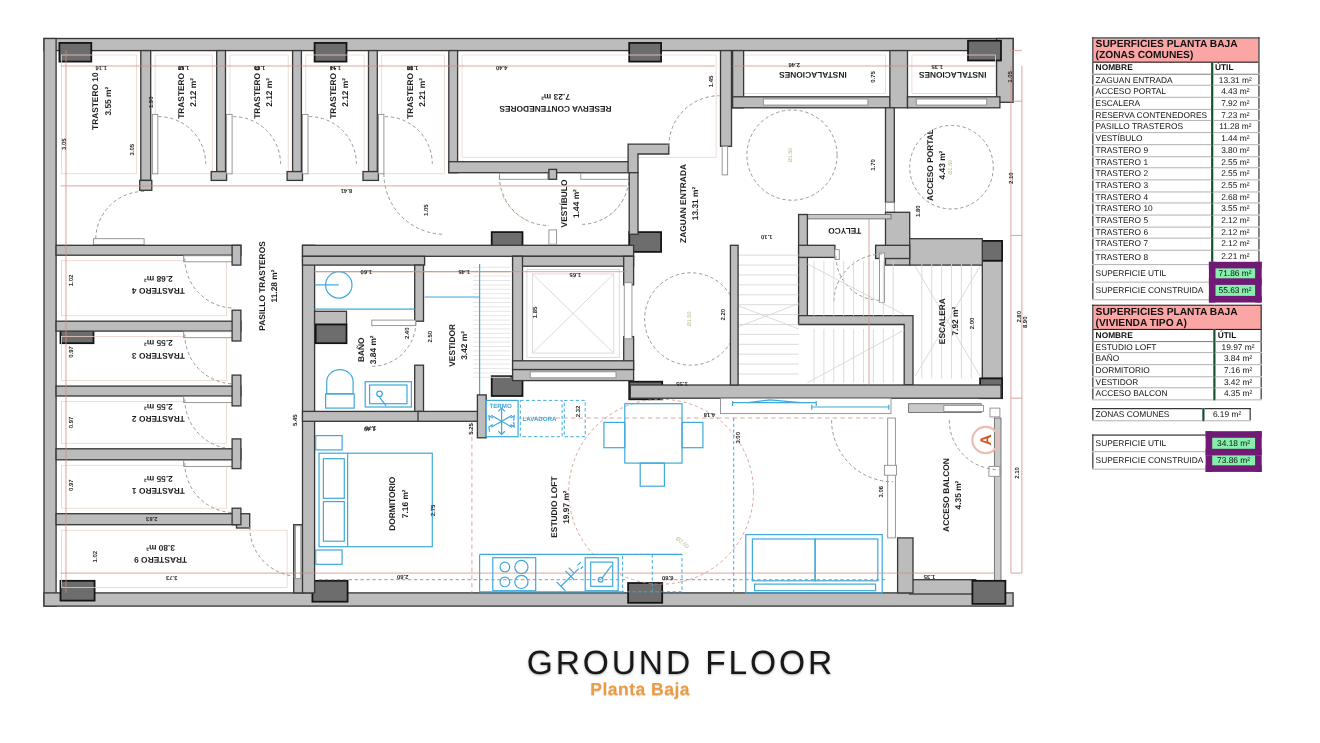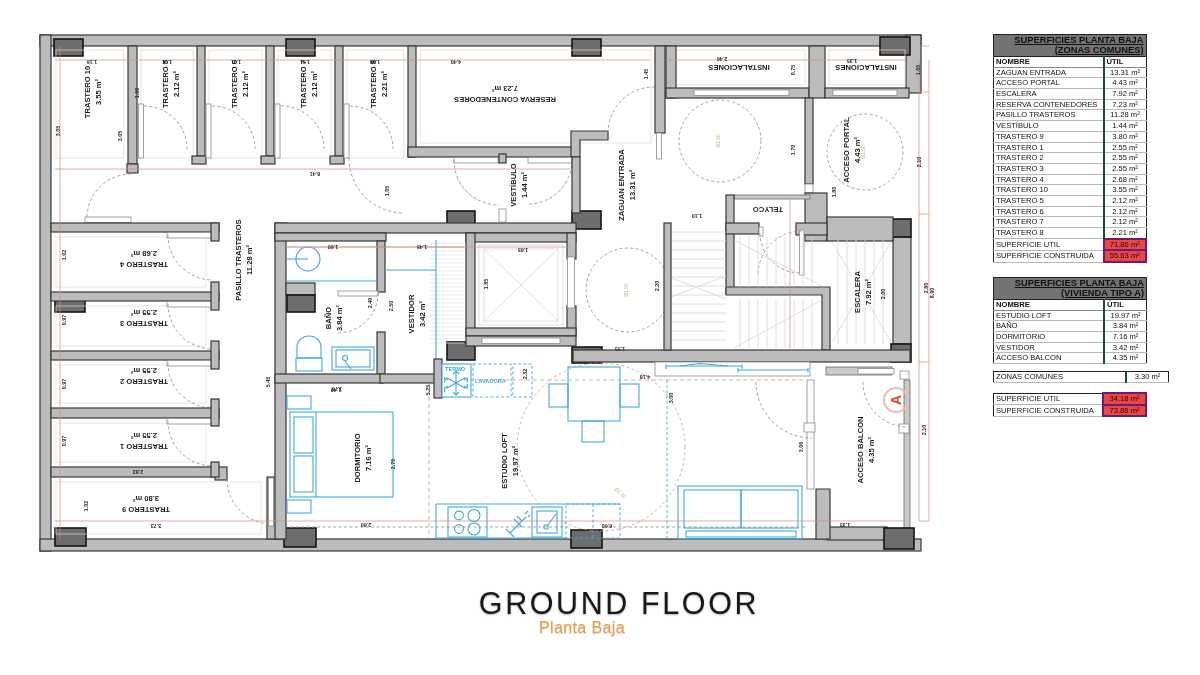--- a/index.html
+++ b/index.html
@@ -1,25 +1,25 @@
 <!DOCTYPE html>
 <html><head>
 <meta charset="utf-8">
 <style>
   html,body{margin:0;padding:0;background:#fff;}
   .page{position:relative;width:1200px;height:675px;overflow:hidden;font-family:"Liberation Sans",sans-serif;background:#fff;}
   svg{position:absolute;left:0;top:0;}
   .tbl{position:absolute;border-collapse:collapse;font-family:"Liberation Sans",sans-serif;font-size:7.6px;line-height:1;color:#111;}
   .tbl td{padding:0 2px;height:9.7px;border-bottom:0.5px solid #b9b9b9;white-space:nowrap;}
   .tbl td.v{border-left:2px solid #14532d;text-align:center;}
-  .tbl .hd td{background:#737373;text-align:right;font-weight:bold;font-size:9.3px;border-bottom:1px solid #222;text-decoration:underline;}
+  .tbl .hd td{background:#fca5a5;text-align:left;font-weight:bold;font-size:9.3px;border-bottom:1px solid #222;}
   .tbl .ch td{text-align:left;font-weight:bold;border-bottom:1px solid #888;}
-  .tbl td.or{background:#ef4444;border:2px solid #701a75;}
+  .tbl td.or{background:#86efac;border:6px solid #701a75;}
   .title1{position:absolute;left:0;top:586px;width:1182px;text-align:center;font-size:30.5px;color:#191919;letter-spacing:2.6px;text-shadow:0 1px 2px rgba(0,0,0,0.3);padding-left:28px;}
-  .title2{position:absolute;left:0;top:619px;width:1164px;text-align:center;font-size:16px;font-weight:normal;color:#eb9c42;letter-spacing:0.4px;text-shadow:0 1px 1px rgba(0,0,0,0.18);}
+  .title2{position:absolute;left:0;top:619px;width:1164px;text-align:center;font-size:16px;font-weight:bold;color:#eb9c42;letter-spacing:0.4px;text-shadow:0 1px 1px rgba(0,0,0,0.18);}
 </style>
 </head>
 <body>
 <div class="page">
 <svg viewBox="0 0 1200 675" width="1200" height="675" xmlns="http://www.w3.org/2000/svg">
 <style>
  .w{fill:#bcbcbc;stroke:#383838;stroke-width:1.2;}
  .wl{fill:#c9c9c9;stroke:#6a6a6a;stroke-width:0.8;}
  .col{fill:#6d6d6d;stroke:#141414;stroke-width:1.6;}
  .leaf{fill:#fff;stroke:#8b8b8b;stroke-width:0.8;}
@@ -724,25 +724,25 @@
           <td>VESTIDOR</td>
           <td class="v">3.42 m²</td>
         </tr>
  <tr>
           <td>ACCESO BALCON</td>
           <td class="v">4.35 m²</td>
         </tr>
 </tbody>
     </table>
 
-<table class="tbl" style="left:993px;top:371px;width:176px;border:1.2px solid #222;">
+<table class="tbl" style="left:993px;top:371px;width:144px;border:1.2px solid #222;">
  <tbody>
         <tr>
           <td>ZONAS COMUNES</td>
-          <td class="v" style="width:37px;">3.30 m²</td>
+          <td class="v" style="width:37px;">6.19 m²</td>
         </tr>
 </tbody>
     </table>
 
 <table class="tbl" style="left:993px;top:392px;width:154px;border:1.2px solid #222;">
  <tbody>
         <tr>
           <td>SUPERFICIE UTIL</td>
           <td class="v or" style="width:37px;">34.18 m²</td>
         </tr>

